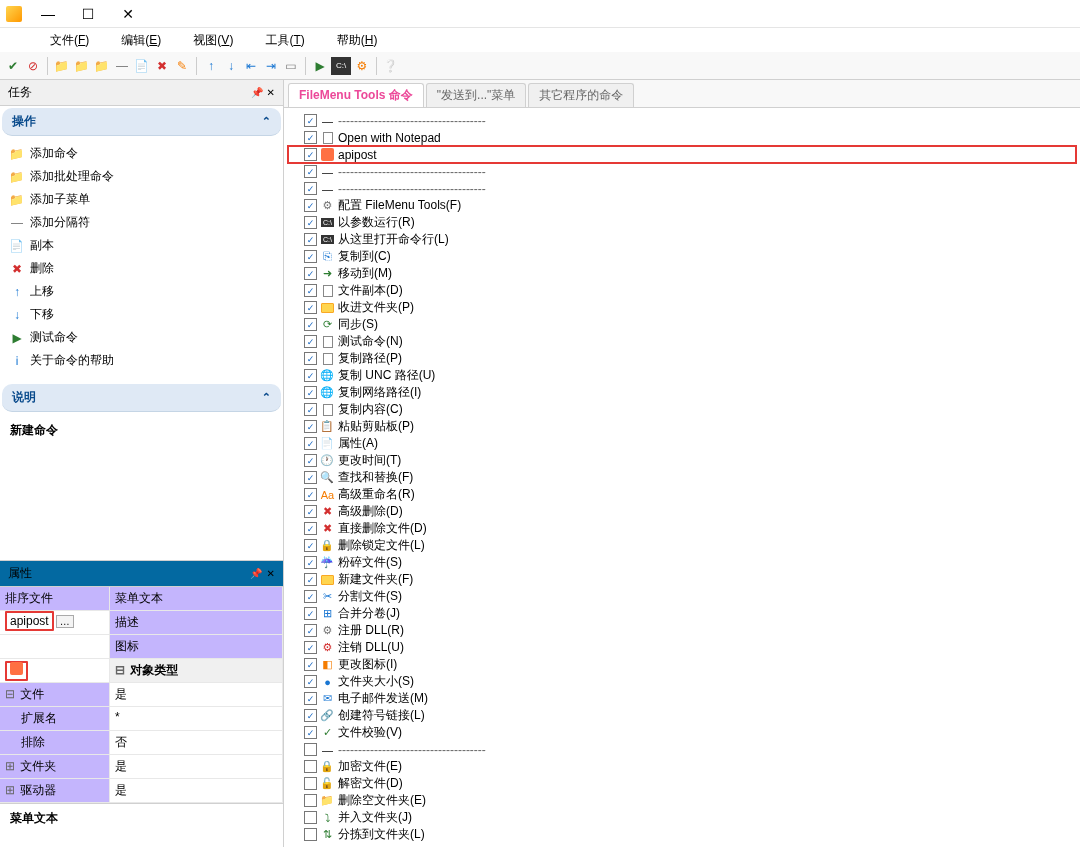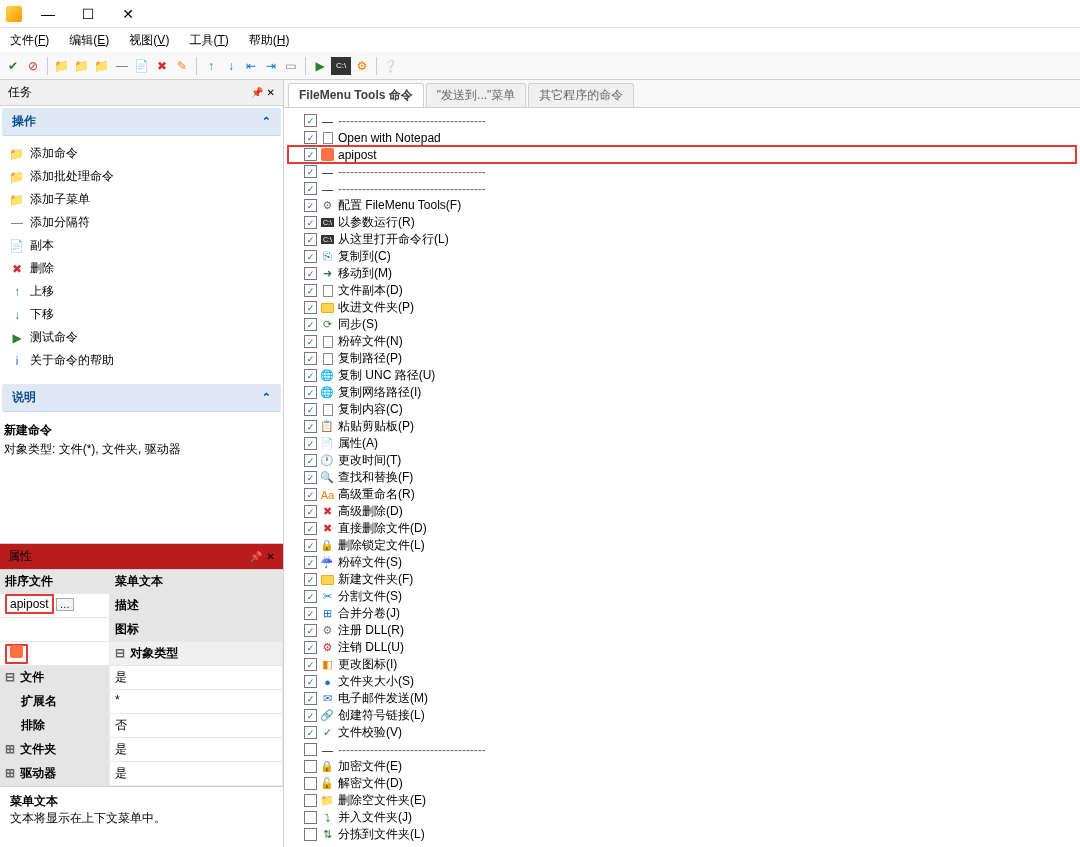--- a/index.html
+++ b/index.html
@@ -4,62 +4,62 @@
 <style>
 * { box-sizing: border-box; margin: 0; padding: 0; }
 body { font-family: "Microsoft YaHei", "Segoe UI", sans-serif; font-size: 12px; color: #000; background: #fff; width: 1080px; height: 847px; overflow: hidden; }
 
 .titlebar { height: 28px; display: flex; align-items: center; padding: 0 6px; border-bottom: 1px solid #e5e5e5; }
 .titlebar .app-icon { width: 16px; height: 16px; margin-right: 6px; background: linear-gradient(135deg,#ffd54f,#ff9800); border-radius: 2px; }
 .titlebar .title { flex: 1; }
 .winbtns { display: flex; }
 .winbtn { width: 40px; height: 22px; text-align: center; line-height: 22px; font-size: 14px; cursor: pointer; }
 
-.menubar { height: 24px; display: flex; align-items: center; padding: 0 4px; gap: 8px; }
+.menubar { height: 24px; display: flex; align-items: center; padding: 0 4px; gap: 20px; margin-left: 40px; }
 .menuitem { padding: 2px 6px; cursor: pointer; }
 .menuitem u { text-decoration: underline; }
 
 .toolbar { height: 28px; display: flex; align-items: center; padding: 0 4px; gap: 2px; border-bottom: 1px solid #d0d0d0; background: #f8f8f8; }
 .tbtn { width: 18px; height: 18px; display: flex; align-items: center; justify-content: center; cursor: pointer; font-size: 12px; }
 .tsep { width: 1px; height: 18px; background: #ccc; margin: 0 3px; }
 
 .main { display: flex; height: calc(847px - 28px - 24px - 28px); }
 
 .left { width: 284px; display: flex; flex-direction: column; border-right: 1px solid #d0d0d0; }
 .panel-hdr { background: #f0f0f0; padding: 4px 8px; display: flex; justify-content: space-between; align-items: center; border-bottom: 1px solid #d0d0d0; }
 .panel-hdr .pin { font-size: 10px; cursor: pointer; }
 .tasks-body { flex: 1; overflow-y: auto; }
 
-.section-hdr { background: #dfe9f5; color: #0a4b8c; padding: 5px 10px; display: flex; justify-content: space-between; align-items: center; cursor: pointer; border-bottom: 1px solid #c5d5e5; font-weight: bold; margin: 2px; border-radius: 3px; }
+.section-hdr { background: #dfe9f5; color: #0a4b8c; padding: 5px 10px; display: flex; justify-content: space-between; align-items: center; cursor: pointer; border-bottom: 1px solid #c5d5e5; font-weight: bold; margin: 2px; border-radius: 10px; }
 .chev { color: #0a4b8c; font-size: 11px; }
 .section-body { padding: 4px 4px 10px 4px; }
 .op-item { display: flex; align-items: center; padding: 3px 6px; cursor: pointer; gap: 6px; }
 .op-icon { width: 14px; height: 14px; display: flex; align-items: center; justify-content: center; font-size: 12px; }
 
-.desc-body { padding: 8px 4px; min-height: 140px; }
+.desc-body { padding: 8px 10px; min-height: 140px; }
 .desc-title { font-weight: bold; margin-bottom: 2px; }
 
 .props { border-top: 1px solid #d0d0d0; }
-.props-hdr { background: #b91c1c; padding: 4px 8px; display: flex; justify-content: space-between; align-items: center; }
+.props-hdr { background: #0369a1; padding: 4px 8px; display: flex; justify-content: space-between; align-items: center; }
 .props-hdr .btns { display: flex; gap: 4px; font-size: 10px; }
 .props-grid { display: grid; grid-template-columns: 110px 1fr; max-height: 240px; overflow-y: auto; border-top: 1px solid #d0d0d0; }
 .pcell { padding: 3px 5px; border-bottom: 1px solid #e8e8e8; border-right: 1px solid #e8e8e8; white-space: nowrap; overflow: hidden; text-overflow: ellipsis; }
-.pcell.lbl { background: #e5e5e5; font-weight: bold; }
+.pcell.lbl { background: #c4b5fd; }
 .pcell.lbl.indent { padding-left: 21px; }
 .pcell.cat { font-weight: bold; background: #f0f0f0; }
 .hl-red { border: 2px solid #e53935; padding: 1px 3px; border-radius: 1px; }
 .dots-btn { display:inline-block; width:18px; text-align:center; border:1px solid #aaa; background:#f4f4f4; margin-left:2px; font-size:10px; cursor:pointer;}
 
 .props-footer { padding: 6px 10px 20px 10px; border-top:1px solid #d0d0d0; }
 .props-footer .ft-title { font-weight: bold; }
 
 .right { flex: 1; display: flex; flex-direction: column; }
 .tabs { display: flex; align-items: flex-end; padding: 3px 4px 0 4px; border-bottom: 1px solid #d0d0d0; background:#f8f8f8; gap:2px; }
 .tab { padding: 3px 10px; border: 1px solid #d0d0d0; border-bottom: none; background:#f0f0f0; border-radius: 3px 3px 0 0; cursor:pointer; color:#666; }
-.tab.active { background:#fff; color:#404040; font-weight:bold; }
+.tab.active { background:#fff; color:#ec4899; font-weight:bold; }
 
 .tree { flex: 1; overflow-y: auto; padding: 4px 4px; }
 .tree-row { display: flex; align-items: center; padding: 1px 4px 1px 16px; height: 17px; gap: 3px; white-space: nowrap; }
 .tree-chk { width: 13px; height: 13px; border:1px solid #777; background:#fff; display:flex; align-items:center; justify-content:center; font-size:9px; color:#1565c0; cursor:pointer; }
 .tree-icon { width: 15px; height: 15px; display:flex; align-items:center; justify-content:center; font-size:11px; }
 .tree-row.highlighted { outline: 2px solid #e53935; outline-offset: -1px; }
 
 .c-green{color:#2e7d32}.c-red{color:#d32f2f}.c-blue{color:#1976d2}.c-orange{color:#f57c00}.c-yellow{color:#f9a825}.c-cyan{color:#00acc1}.c-gray{color:#757575}
 .ic-folder{background:#ffd54f;border:1px solid #f9a825;width:13px;height:10px;border-radius:1px;}
 .ic-doc{background:#fff;border:1px solid #888;width:10px;height:12px;}
@@ -164,21 +164,20 @@
             <span>关于命令的帮助</span>
           </div>
         </div>
 
       <div class="section-hdr">
         <span>说明</span>
         <span class="chev">⌃</span>
       </div>
       <div class="desc-body">
         <div class="desc-title">新建命令</div>
-        <div>对象类型: 文件(*), 文件夹, 驱动器</div>
       </div>
     </div>
 
     <div class="props">
       <div class="props-hdr">
         <span>属性</span>
         <span class="btns">
             <span>📌</span> 
             <span>✕</span>
           </span>
@@ -198,21 +197,20 @@
           <div class="pcell">*</div>
           <div class="pcell lbl indent">排除</div>
           <div class="pcell">否</div>
           <div class="pcell lbl"><span style="display:inline-block;width:12px;color:#666">⊞</span> 文件夹</div>
           <div class="pcell">是</div>
           <div class="pcell lbl"><span style="display:inline-block;width:12px;color:#666">⊞</span> 驱动器</div>
           <div class="pcell">是</div>
         </div>
       <div class="props-footer">
         <div class="ft-title">菜单文本</div>
-        <div>文本将显示在上下文菜单中。</div>
       </div>
     </div>
   </div>
 
   <div class="right">
     <div class="tabs" id="tabs">
         <div class="tab active">FileMenu Tools 命令</div>
         <div class="tab">"发送到..."菜单</div>
         <div class="tab">其它程序的命令</div>
       </div>
@@ -300,21 +298,21 @@
           <span class="tree-icon">
             <span class="c-green">⟳</span>
           </span>
           <span>同步(S)</span>
         </div>
         <div class="tree-row">
           <span class="tree-chk">✓</span>
           <span class="tree-icon">
             <span class="ic-doc"></span>
           </span>
-          <span>粉碎文件(N)</span>
+          <span>测试命令(N)</span>
         </div>
         <div class="tree-row">
           <span class="tree-chk">✓</span>
           <span class="tree-icon">
             <span class="ic-doc"></span>
           </span>
           <span>复制路径(P)</span>
         </div>
         <div class="tree-row">
           <span class="tree-chk">✓</span>

